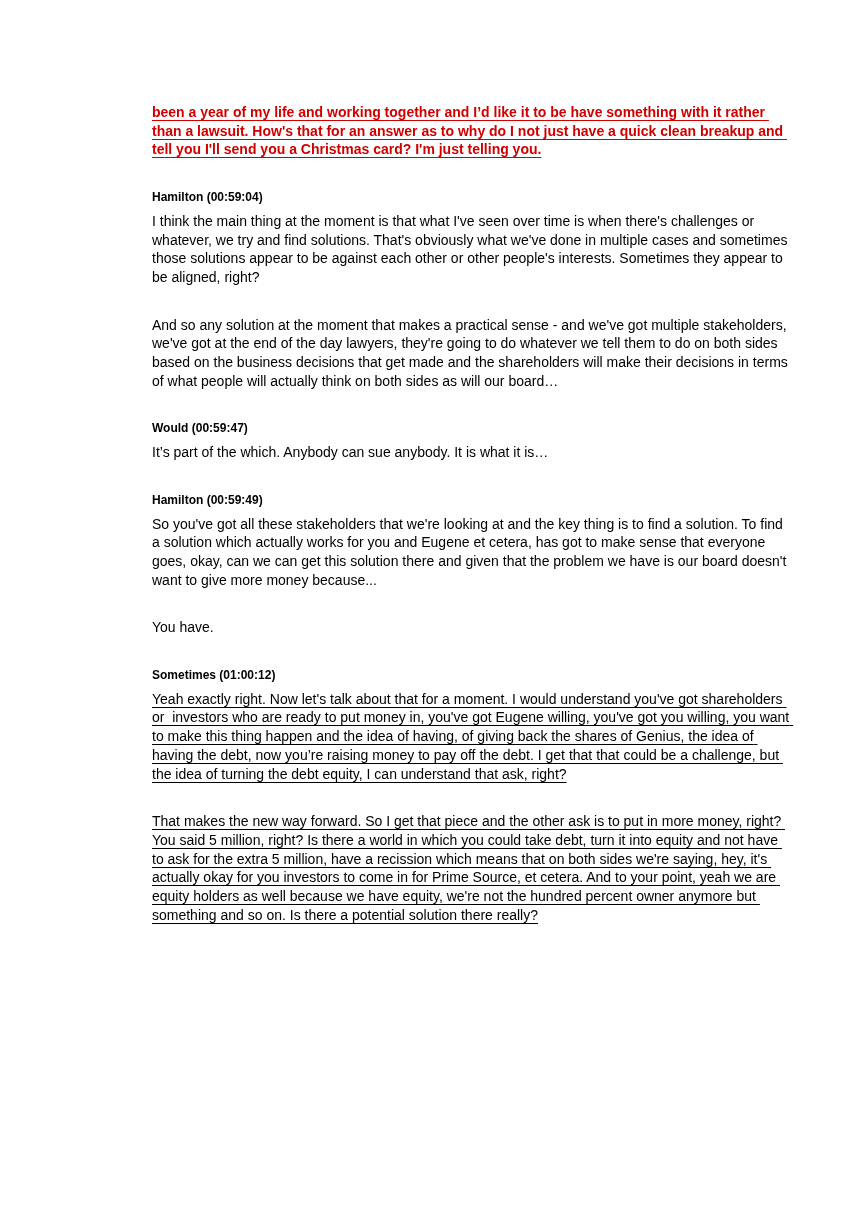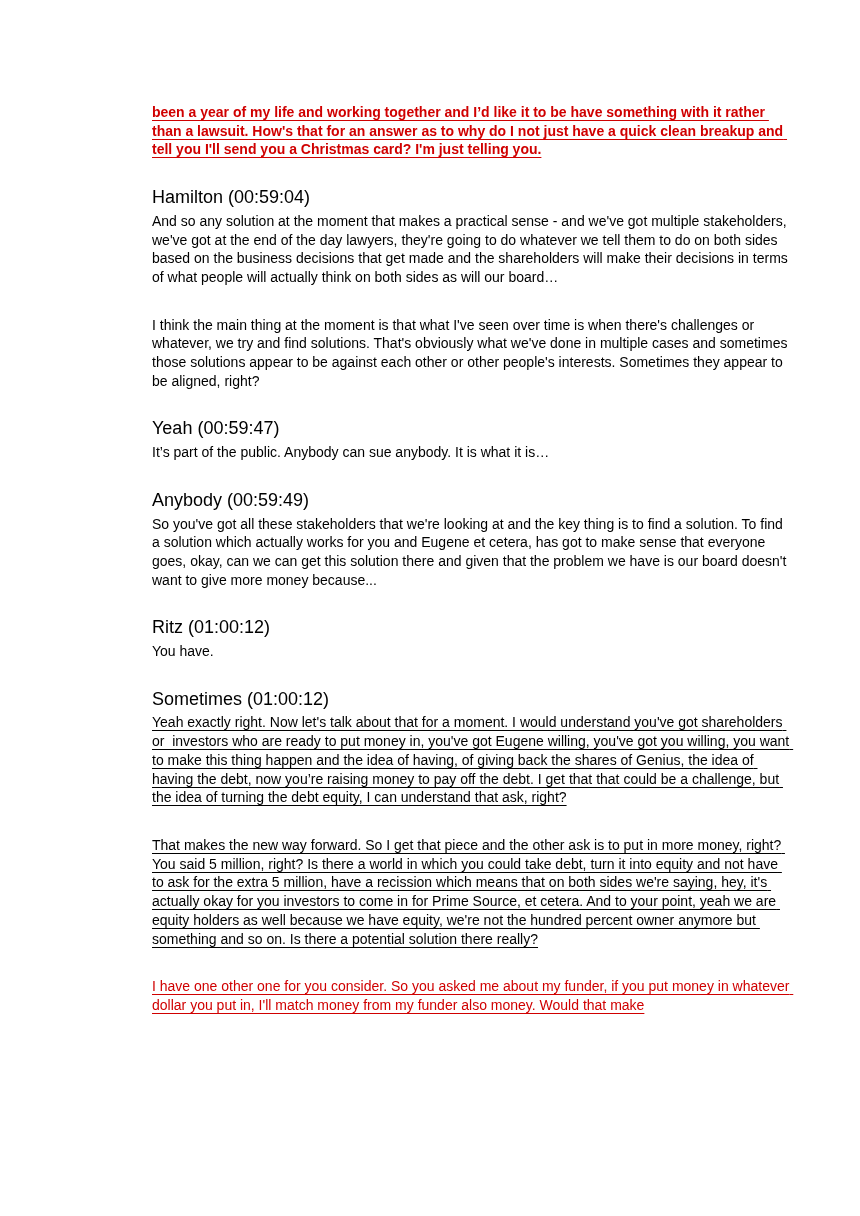--- a/index.html
+++ b/index.html
@@ -19,23 +19,23 @@
     font-size: 14px;
     line-height: 18.7px;
     color: #000000;
     margin-left: 48px;
   }
   .para {
     margin: 0 0 29px 0;
     white-space: pre-wrap;
   }
   .speaker {
-    font-size: 18px;
+    font-size: 12px;
     line-height: 18.7px;
-    font-weight: 400;
+    font-weight: 700;
     margin: 0 0 5px 0;
   }
   .u {
     text-decoration: underline;
     text-underline-offset: 2.5px;
     text-decoration-thickness: 1.4px;
   }
   .red {
     color: #d00000;
   }
@@ -43,26 +43,24 @@
     font-weight: 700;
   }
 </style>
 </head>
 <body>
 
 <div class="page">
   <p class="para red bold u">been a year of my life and working together and I’d like it to be have something with it rather than a lawsuit. How's that for an answer as to why do I not just have a quick clean breakup and tell you I'll send you a Christmas card? I'm just telling you.</p>
   <div id="blocks">
       <h2 class="speaker">Hamilton (00:59:04)</h2>
+      <p class="para">I think the main thing at the moment is that what I've seen over time is when there's challenges or whatever, we try and find solutions. That's obviously what we've done in multiple cases and sometimes those solutions appear to be against each other or other people's interests. Sometimes they appear to be aligned, right?</p>
       <p class="para">And so any solution at the moment that makes a practical sense - and we've got multiple stakeholders, we've got at the end of the day lawyers, they're going to do whatever we tell them to do on both sides based on the business decisions that get made and the shareholders will make their decisions in terms of what people will actually think on both sides as will our board…</p>
-      <p class="para">I think the main thing at the moment is that what I've seen over time is when there's challenges or whatever, we try and find solutions. That's obviously what we've done in multiple cases and sometimes those solutions appear to be against each other or other people's interests. Sometimes they appear to be aligned, right?</p>
-      <h2 class="speaker">Yeah (00:59:47)</h2>
-      <p class="para">It’s part of the public. Anybody can sue anybody. It is what it is…</p>
-      <h2 class="speaker">Anybody (00:59:49)</h2>
+      <h2 class="speaker">Would (00:59:47)</h2>
+      <p class="para">It’s part of the which. Anybody can sue anybody. It is what it is…</p>
+      <h2 class="speaker">Hamilton (00:59:49)</h2>
       <p class="para">So you've got all these stakeholders that we're looking at and the key thing is to find a solution. To find a solution which actually works for you and Eugene et cetera, has got to make sense that everyone goes, okay, can we can get this solution there and given that the problem we have is our board doesn't want to give more money because...</p>
-      <h2 class="speaker">Ritz (01:00:12)</h2>
       <p class="para">You have.</p>
       <h2 class="speaker">Sometimes (01:00:12)</h2>
       <p class="para u">Yeah exactly right. Now let's talk about that for a moment. I would understand you've got shareholders or  investors who are ready to put money in, you've got Eugene willing, you've got you willing, you want to make this thing happen and the idea of having, of giving back the shares of Genius, the idea of having the debt, now you’re raising money to pay off the debt. I get that that could be a challenge, but the idea of turning the debt equity, I can understand that ask, right?</p>
       <p class="para u">That makes the new way forward. So I get that piece and the other ask is to put in more money, right? You said 5 million, right? Is there a world in which you could take debt, turn it into equity and not have to ask for the extra 5 million, have a recission which means that on both sides we're saying, hey, it's actually okay for you investors to come in for Prime Source, et cetera. And to your point, yeah we are equity holders as well because we have equity, we're not the hundred percent owner anymore but something and so on. Is there a potential solution there really?</p>
-      <p class="para red u">I have one other one for you consider. So you asked me about my funder, if you put money in whatever dollar you put in, I'll match money from my funder also money. Would that make</p>
     </div>
 </div>
 
 </body></html>

